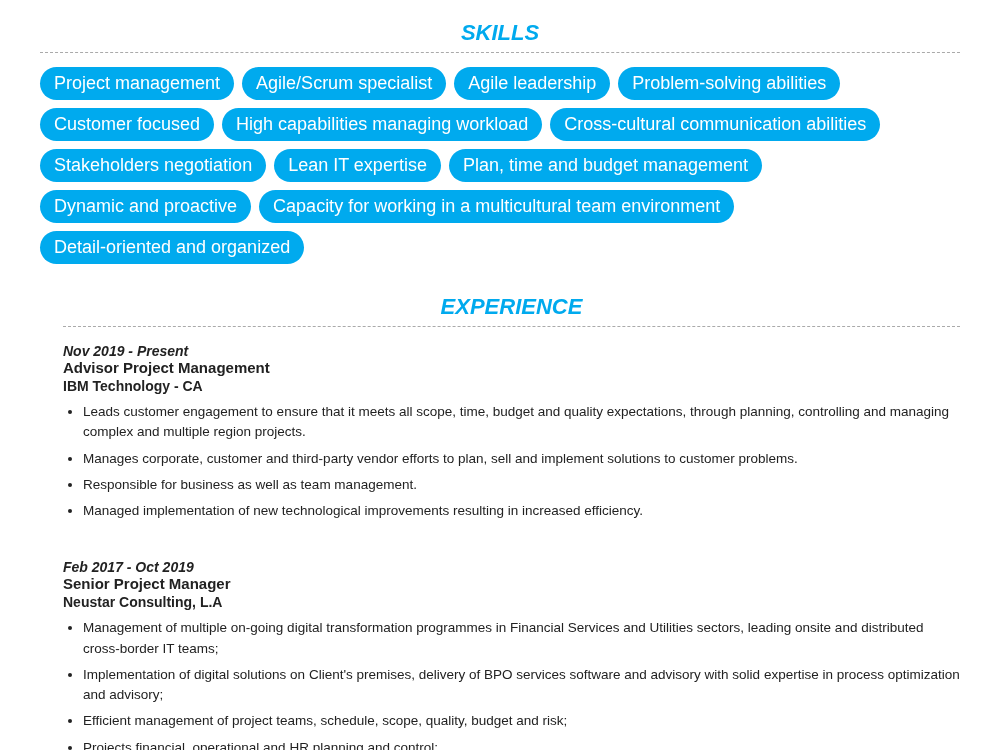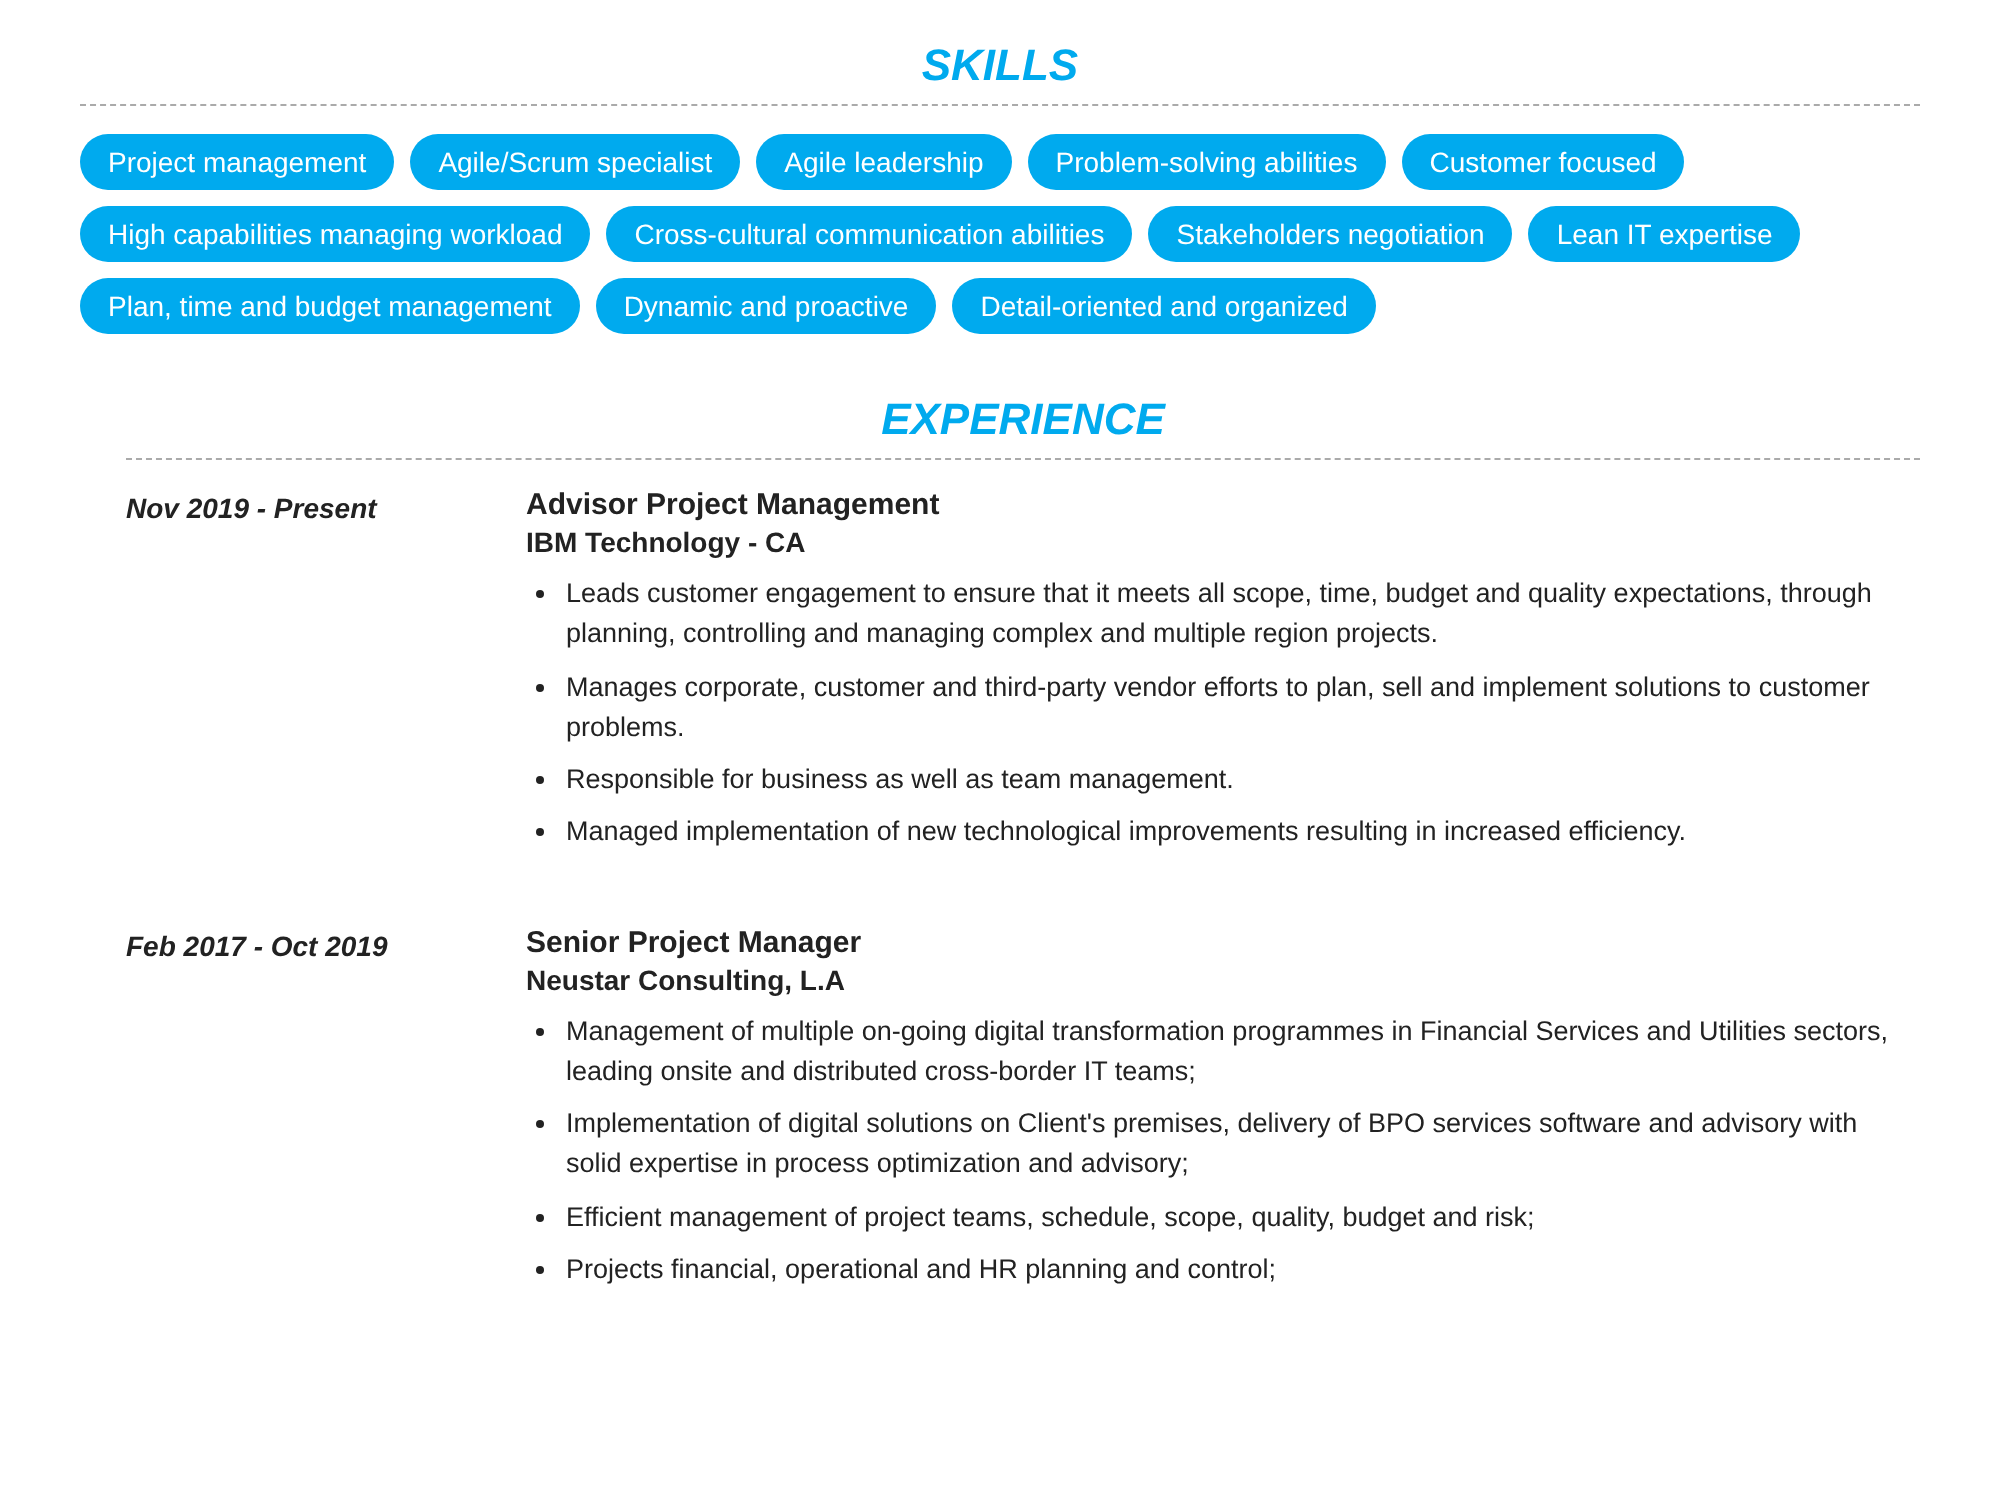--- a/index.html
+++ b/index.html
@@ -33,29 +33,30 @@
       flex-wrap: wrap;
       gap: 8px;
       margin-bottom: 30px;
     }
 
     .skill-tag {
       background-color: #00aaee;
       color: #fff;
       border-radius: 20px;
       padding: 6px 14px;
-      font-size: 14px;
+      font-size: 18px;
       white-space: nowrap;
     }
 
     .experience-section { margin-top: 10px; margin-left: 23px; }
 
     .experience-entry {
       display: flex;
       margin-bottom: 30px;
+      flex-direction: column;
     }
 
     .exp-date {
       min-width: 200px;
       font-style: italic;
       font-weight: bold;
       font-size: 14px;
       padding-top: 2px;
     }
 
@@ -95,20 +96,21 @@
       <span class="skill-tag">Agile/Scrum specialist</span>
       <span class="skill-tag">Agile leadership</span>
       <span class="skill-tag">Problem-solving abilities</span>
       <span class="skill-tag">Customer focused</span>
       <span class="skill-tag">High capabilities managing workload</span>
       <span class="skill-tag">Cross-cultural communication abilities</span>
       <span class="skill-tag">Stakeholders negotiation</span>
       <span class="skill-tag">Lean IT expertise</span>
       <span class="skill-tag">Plan, time and budget management</span>
       <span class="skill-tag">Dynamic and proactive</span>
+      <span class="skill-tag">Capacity for working in a multicultural team environment</span>
       <span class="skill-tag">Detail-oriented and organized</span>
     </div>
 </div>
 
 <div class="experience-section">
   <div class="section-title">EXPERIENCE</div>
   <hr class="divider">
   <div id="experience-entries">
       <div class="experience-entry">
         <div class="exp-date">Nov 2019 - Present</div>

